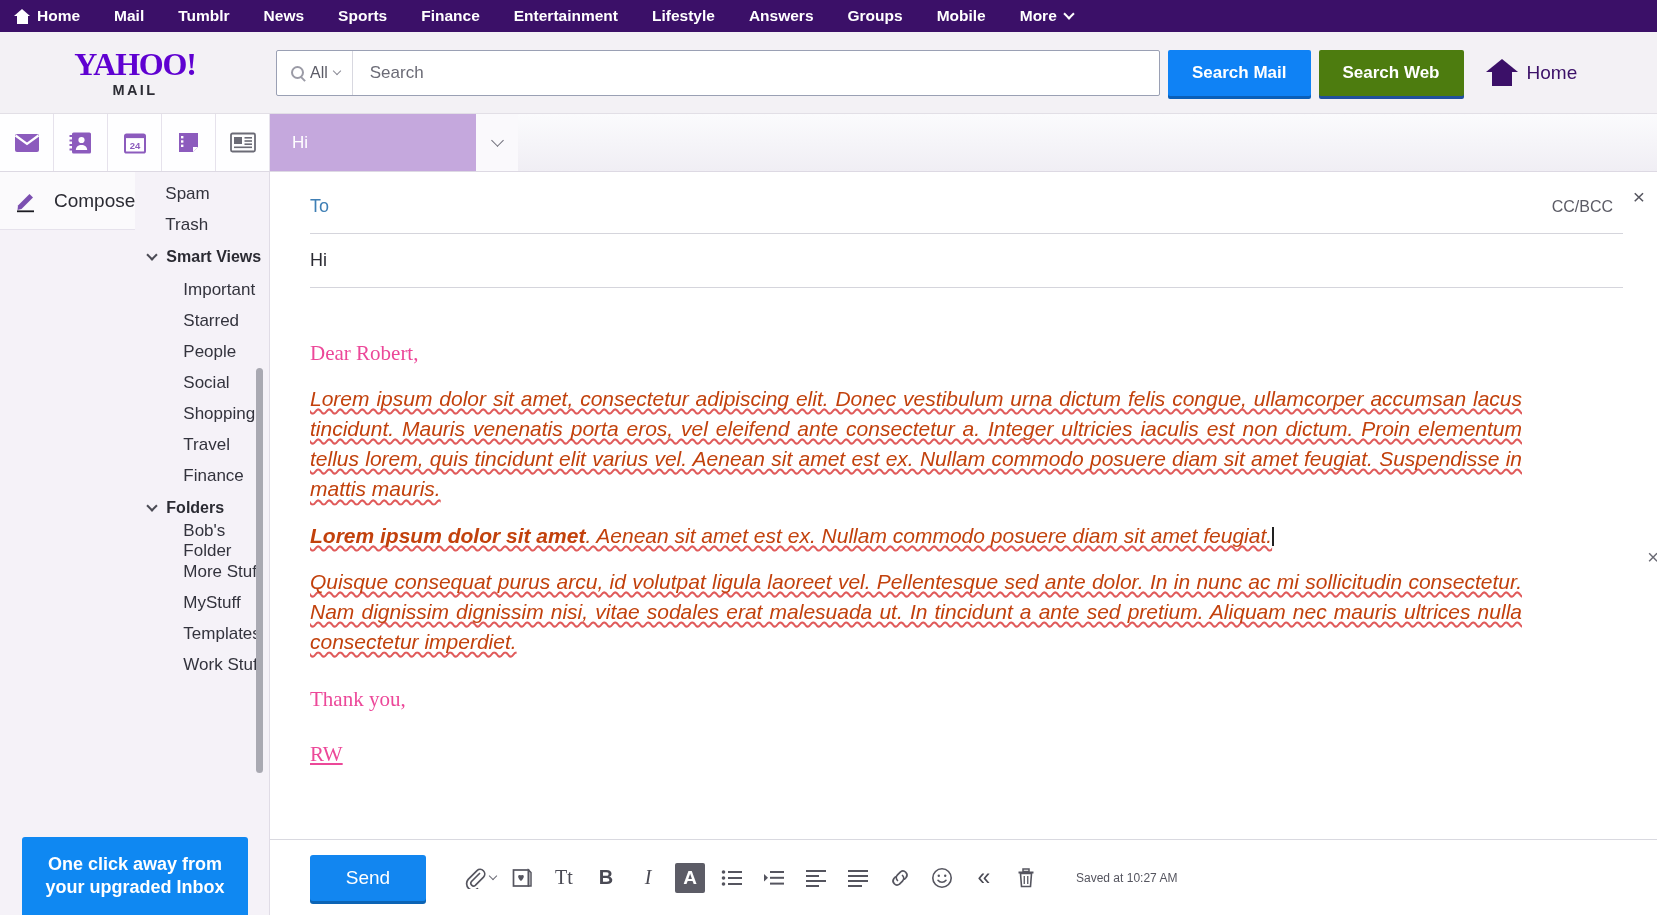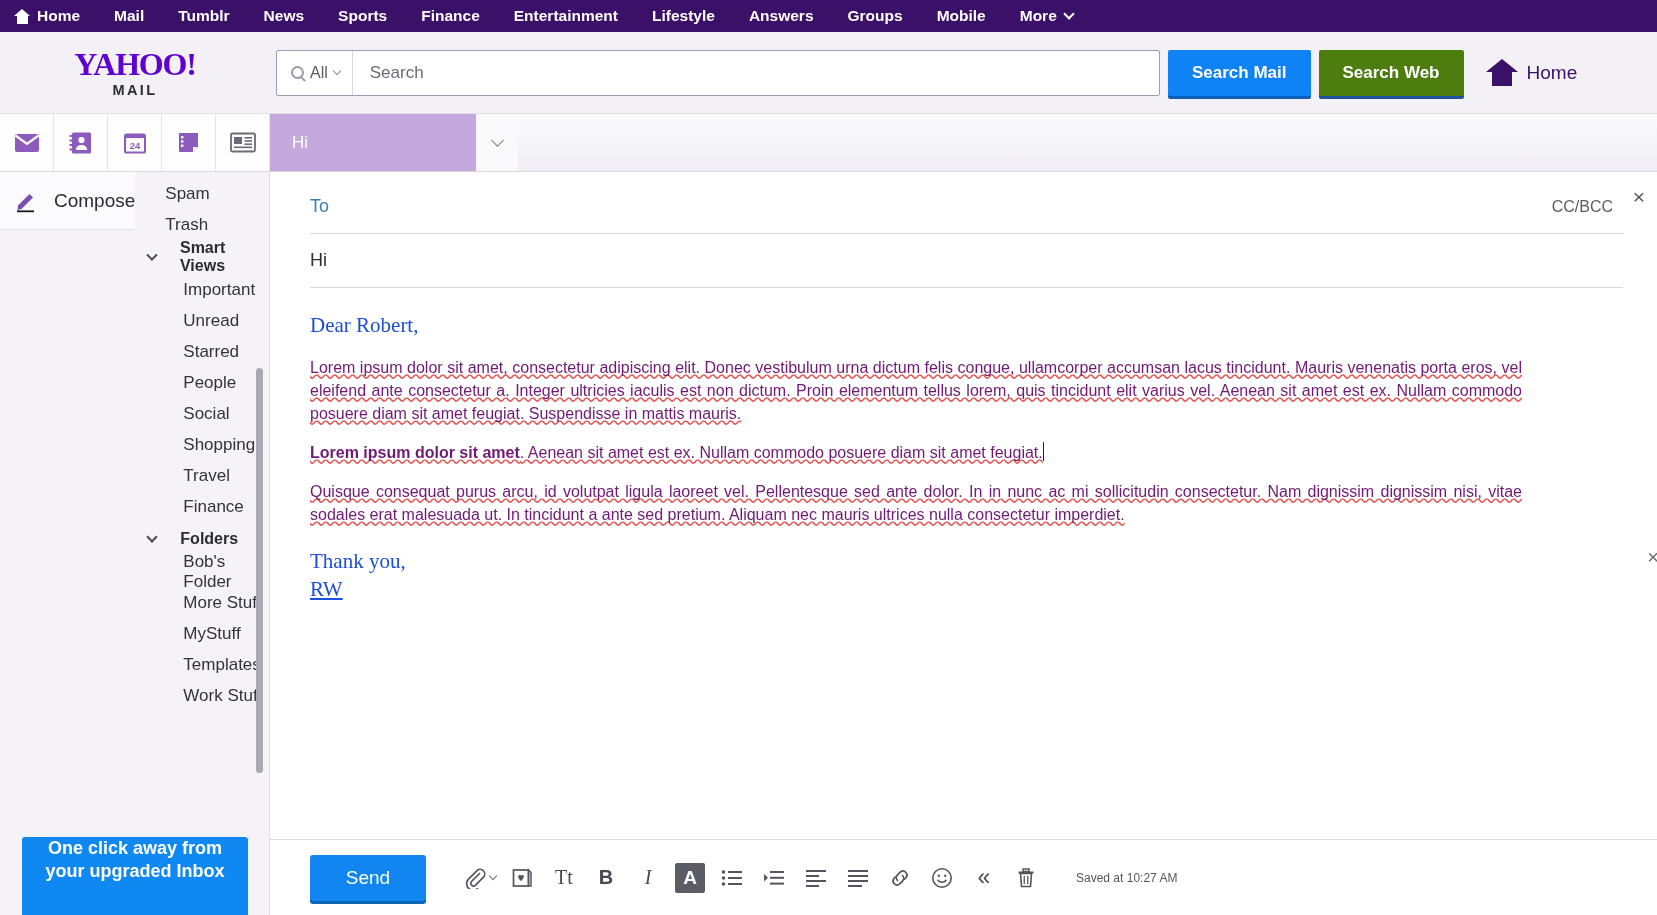--- a/index.html
+++ b/index.html
@@ -166,37 +166,37 @@
   #folder-scroll {
     flex:1; overflow:hidden; position:relative; padding-top:6px;
   }
   .folder-item {
     height:31px; display:flex; align-items:center;
     font-size:17px; color:#33333d; cursor:pointer;
   }
   .lvl1 { padding-left:30px; }
   .lvl2 { padding-left:48px; }
   .group-head {
-    height:34px; display:flex; align-items:center; gap:24px;
+    height:34px; display:flex; align-items:center; gap:10px;
     padding-left:13px; font-size:16px; font-weight:700; color:#2b2b33;
     cursor:pointer;
   }
   .caret-open {
     display:inline-block;width:8px;height:8px;
     border-right:2px solid #4b4b55;border-bottom:2px solid #4b4b55;
     transform:rotate(45deg); margin-bottom:4px;
   }
   #sidebar-scrollbar {
     position:absolute; right:6px; top:196px; width:7px; height:405px;
     background:#a9a9b2; border-radius:4px;
   }
   #promo {
     position:absolute; left:22px; bottom:0; width:226px; height:78px;
     background:#0f88f2; color:#fff; border-radius:3px 3px 0 0;
-    display:flex; justify-content:center;
+    display:flex; align-items:center; justify-content:center;
     text-align:center; font-size:18px; font-weight:700; line-height:1.28;
     padding:0 14px; cursor:pointer;
   }
 
   
   #compose-pane {
     flex:1; background:#fff; display:flex; flex-direction:column;
     position:relative; min-width:0;
   }
   #compose-head { padding: 8px 34px 0 40px; }
@@ -215,26 +215,27 @@
     position:absolute; right:12px; top:14px;
     font-size:21px; color:#55555f; cursor:pointer; line-height:1;
   }
 
   #mail-body {
     flex:1; padding: 24px 40px 0 40px; overflow:hidden;
     position:relative;
   }
   .serif-line {
     font-family:"Liberation Serif", serif;
-    font-size:21px; color:#1d4ed8; line-height:1.32;
+    font-size:21px; color:#ec4899; line-height:1.32;margin-top:28px;
   }
   .lorem-p {
-    font-size:16px; color:#701a75; line-height:1.44;
+    font-size:21px; color:#c2410c; line-height:1.44;
     text-align: justify; margin: 16px 0 0 0;
     max-width: 1212px;
+    font-style: italic;
   }
   .sp { text-decoration: underline wavy #e05a5a; text-decoration-skip-ink:none; }
   .bold { font-weight:700;margin-top:44px; }
   #caret-mark {
     display:inline-block; width:1.5px; height:19px; background:#222;
     vertical-align:-3px;
   }
   #sig { margin-top:22px; }
   #body-scroll-x {
     position:absolute; right:-2px; top:258px;
@@ -422,23 +423,20 @@
         </div>
 
       <div class="group-head">
         <span class="caret-open"></span>
         <span>Smart Views</span>
       </div>
       <div class="folder-item lvl2">
           <span>Important</span>
         </div>
       <div class="folder-item lvl2">
-          <span>Unread</span>
-        </div>
-      <div class="folder-item lvl2">
           <span>Starred</span>
         </div>
       <div class="folder-item lvl2">
           <span>People</span>
         </div>
       <div class="folder-item lvl2">
           <span>Social</span>
         </div>
       <div class="folder-item lvl2">
           <span>Shopping</span>

